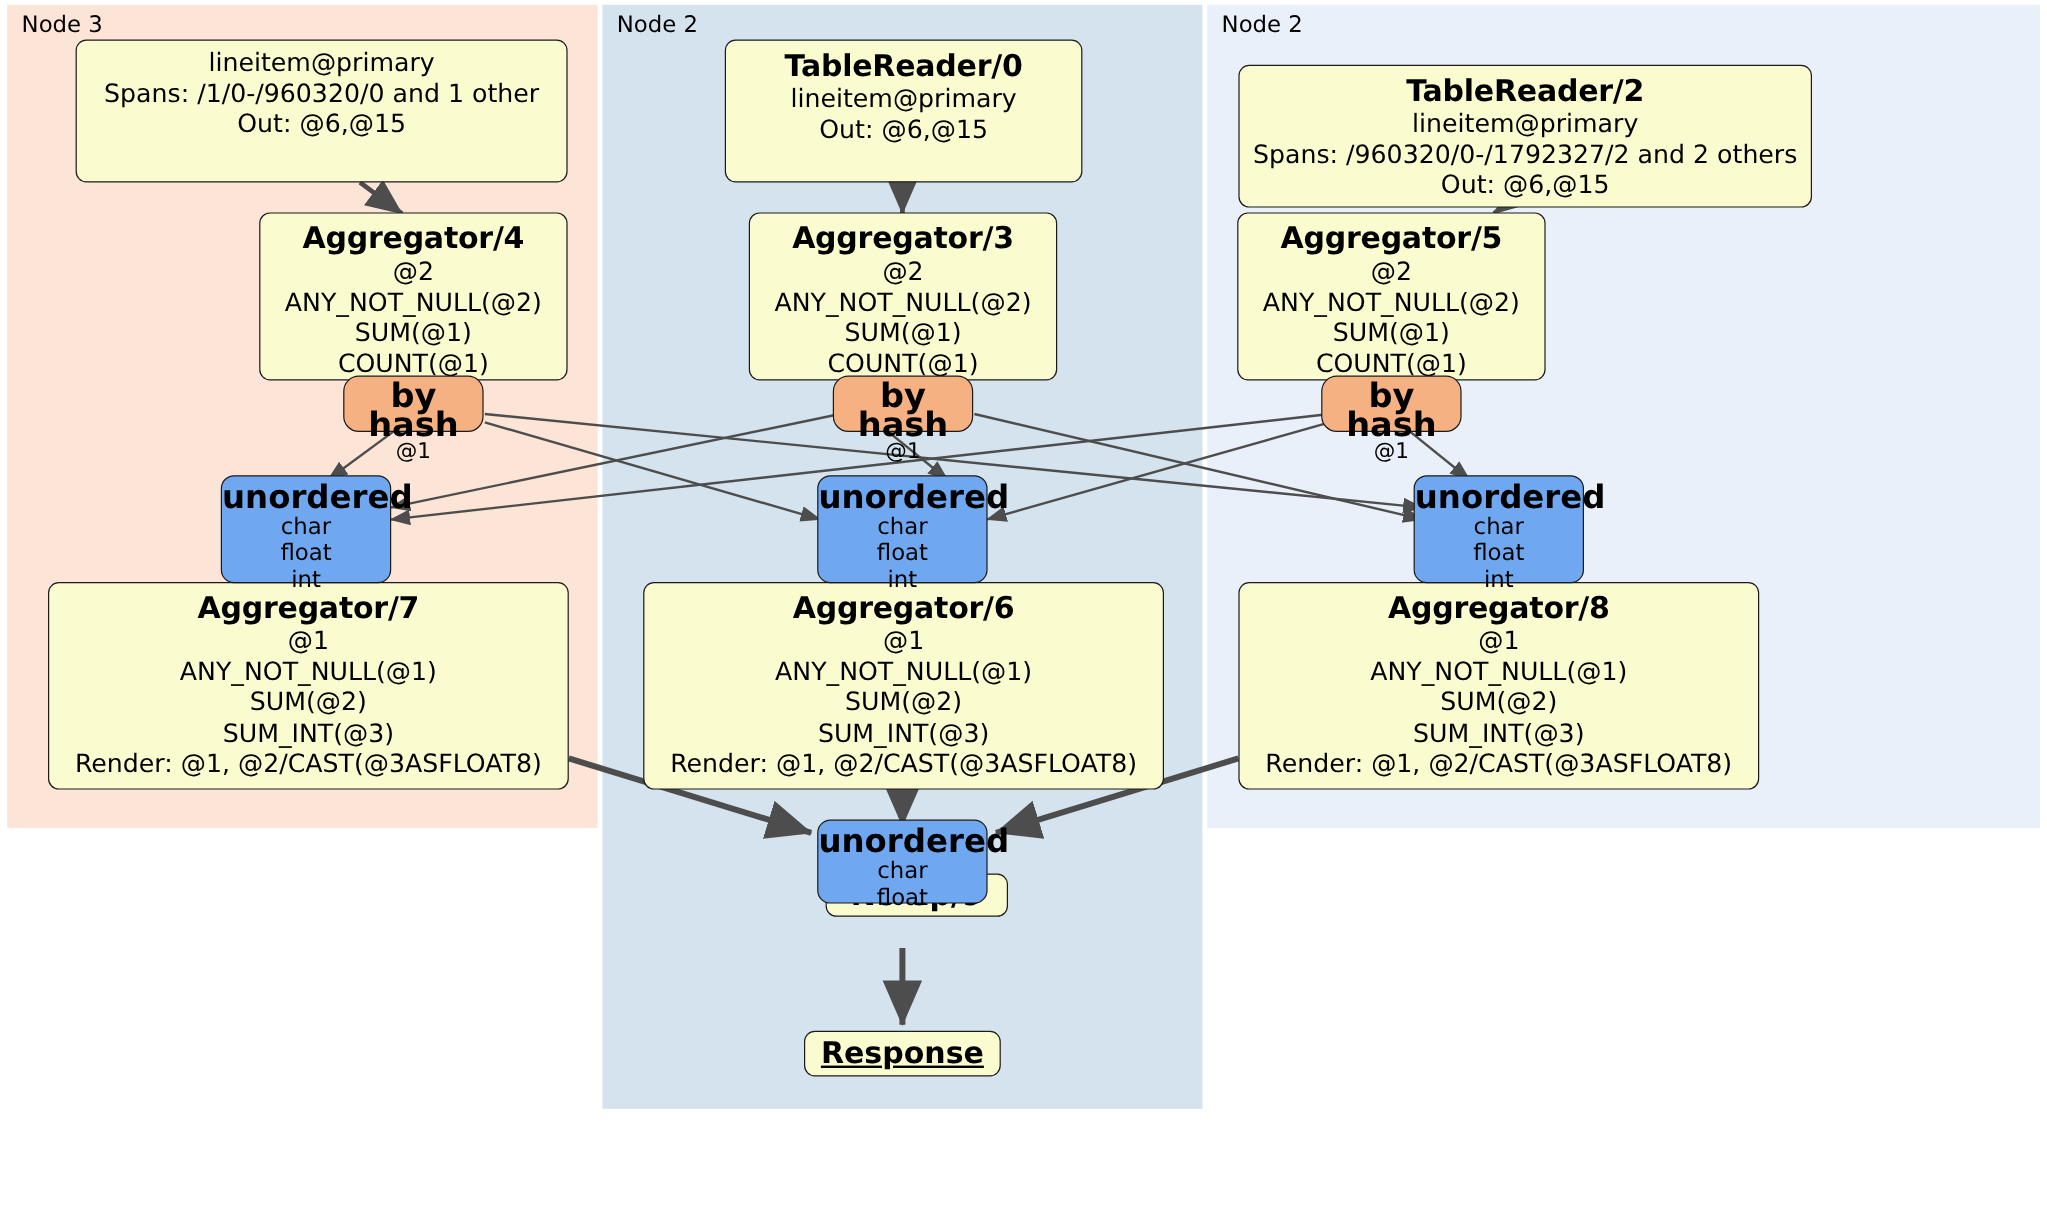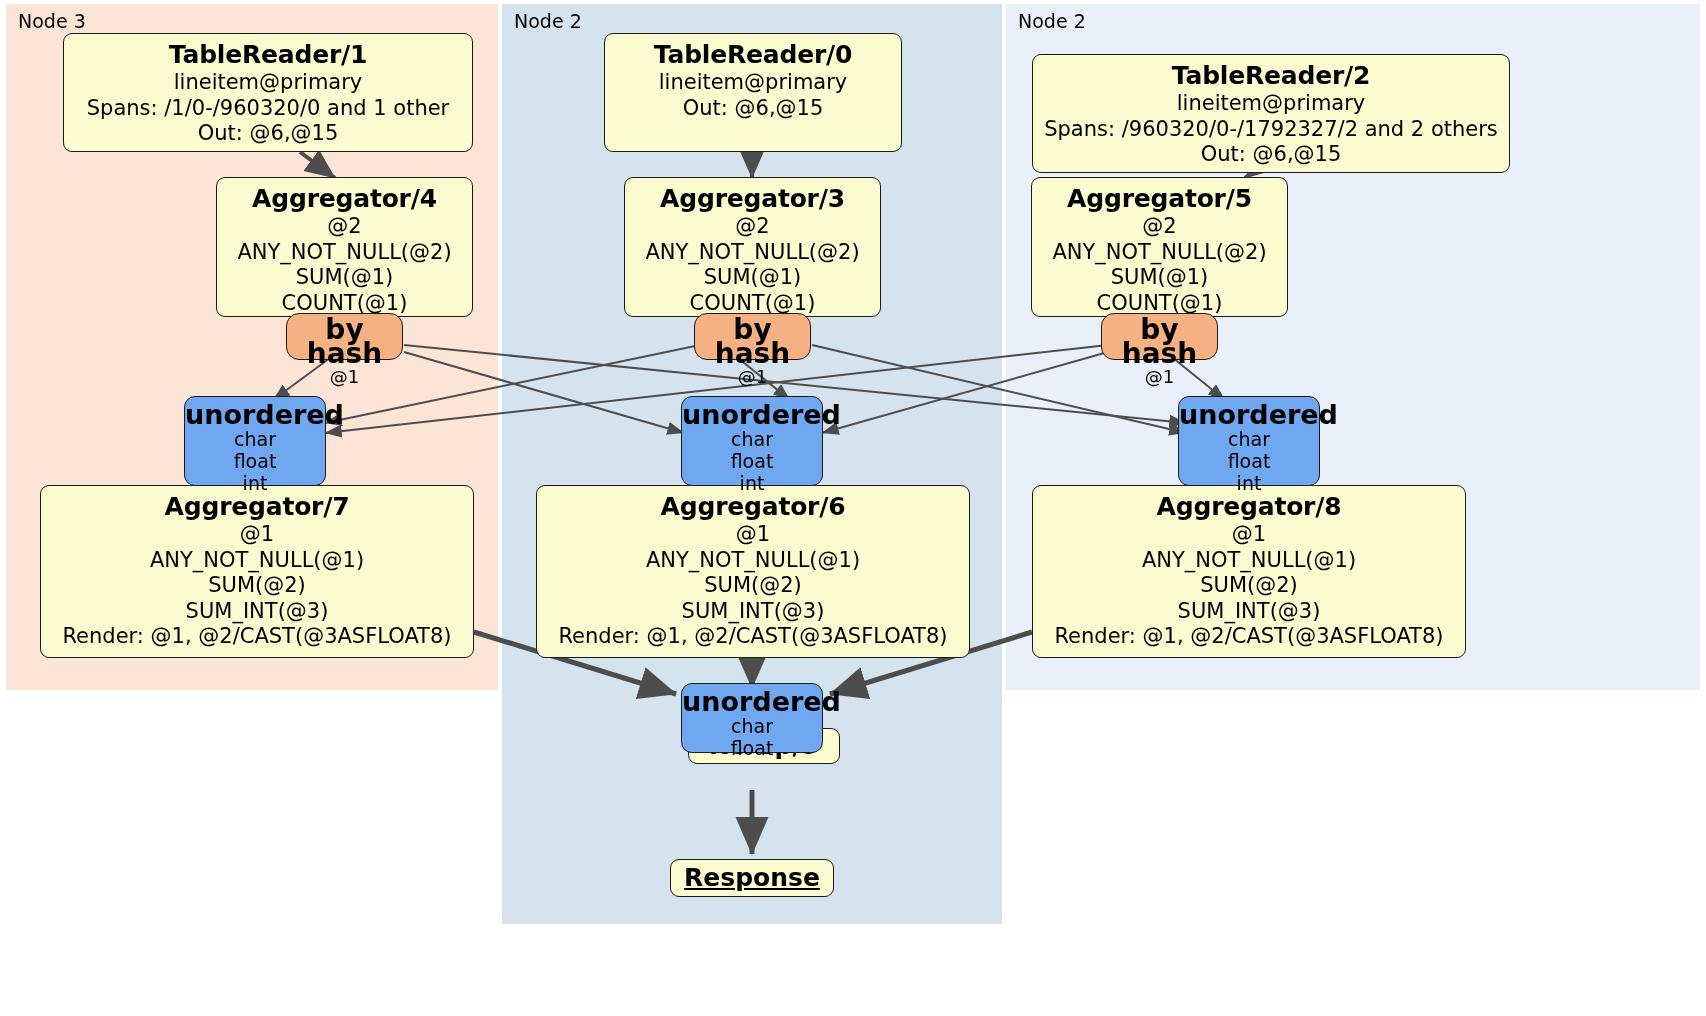--- a/index.html
+++ b/index.html
@@ -168,21 +168,20 @@
     <path d="M1108,352 L822,433" stroke="#4d4d4d" stroke-width="2" fill="none" marker-end="url(#arrowThin)"></path>
 
     <path d="M474,632 L676,694" stroke="#4d4d4d" stroke-width="5" fill="none" marker-end="url(#arrowThick)"></path>
     <path d="M752,648 L752,688" stroke="#4d4d4d" stroke-width="5" fill="none" marker-end="url(#arrowThick)"></path>
     <path d="M1032,632 L830,694" stroke="#4d4d4d" stroke-width="5" fill="none" marker-end="url(#arrowThick)"></path>
 
     <path d="M752,790 L752,854" stroke="#4d4d4d" stroke-width="5" fill="none" marker-end="url(#arrowThick)"></path>
   </svg>
 
   <div class="node proc layer-proc" style="left:63px; top:33px; width:410px; height:119px;">
-    <div class="title">TableReader/1</div>
     <div class="line">lineitem@primary</div>
     <div class="line">Spans: /1/0-/960320/0 and 1 other</div>
     <div class="line">Out: @6,@15</div>
   </div>
 
   <div class="node proc layer-proc" style="left:216px; top:177px; width:257px; height:140px;">
     <div class="title">Aggregator/4</div>
     <div class="line">@2</div>
     <div class="line">ANY_NOT_NULL(@2)</div>
     <div class="line">SUM(@1)</div>

